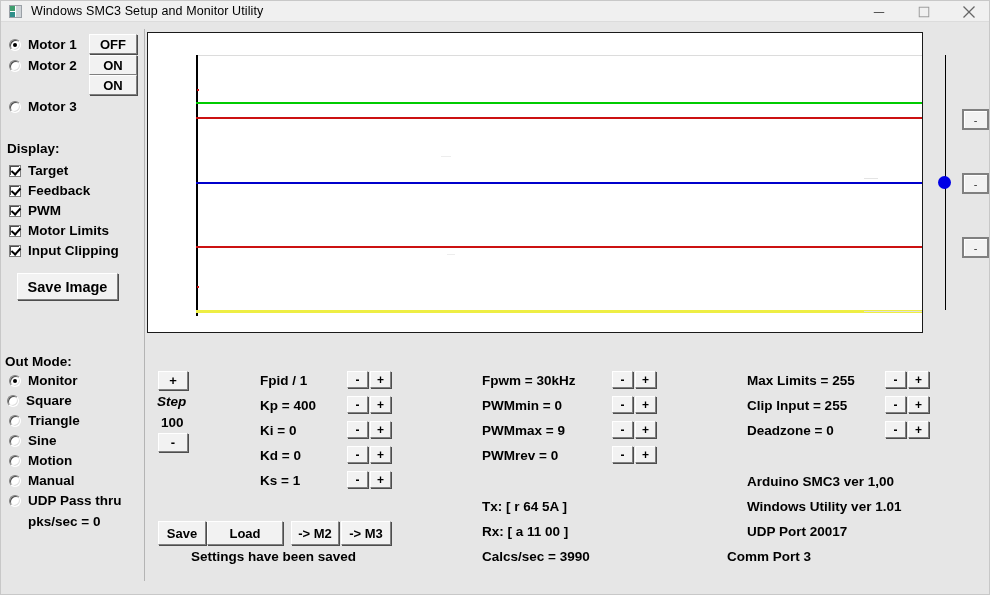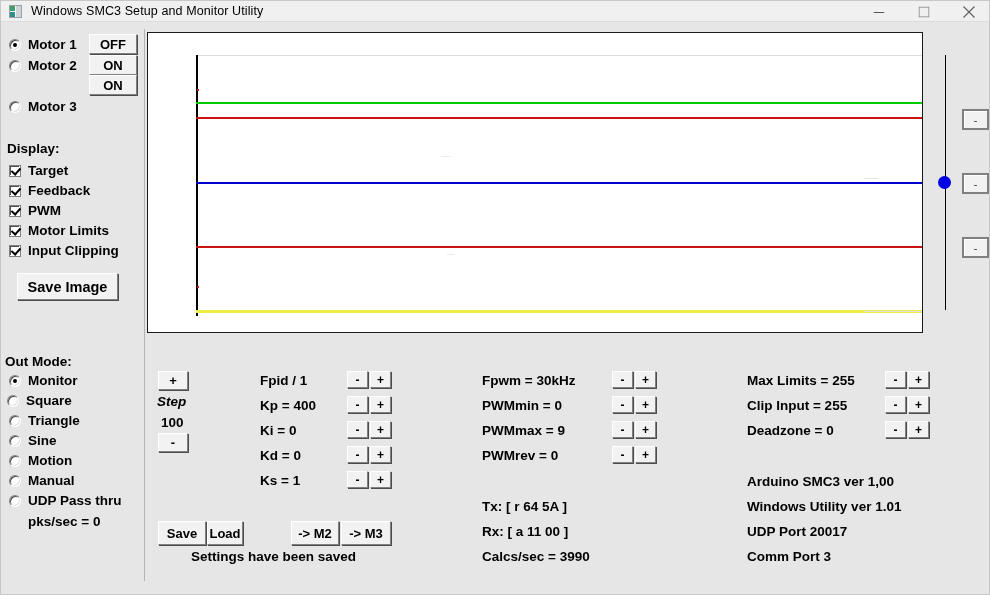--- a/index.html
+++ b/index.html
@@ -420,25 +420,25 @@
   <div class="mini-btn" style="left:884px; top:395px;">-</div>
   <div class="mini-btn" style="left:907px; top:395px;">+</div>
 
   <div class="readout" style="left:746px; top:422px;">Deadzone = 0</div>
   <div class="mini-btn" style="left:884px; top:420px;">-</div>
   <div class="mini-btn" style="left:907px; top:420px;">+</div>
 
   <div class="readout" style="left:746px; top:473px;">Arduino SMC3 ver 1,00</div>
   <div class="readout" style="left:746px; top:498px;">Windows Utility ver 1.01</div>
   <div class="readout" style="left:746px; top:523px;">UDP Port 20017</div>
-  <div class="readout" style="left:746px; top:548px;">Comm Port 3</div>
+  <div class="readout" style="left:726px; top:548px;">Comm Port 3</div>
 
   <div class="readout" style="left:481px; top:498px;">Tx: [ r 64 5A ]</div>
   <div class="readout" style="left:481px; top:523px;">Rx: [ a 11 00 ]</div>
   <div class="readout" style="left:481px; top:548px;">Calcs/sec = 3990</div>
 
   <div class="btn3d" style="left:157px; top:520px; width:48px; height:24px;">Save</div>
-  <div class="btn3d" style="left:206px; top:520px; width:36px; height:24px;text-align:right;">Load</div>
+  <div class="btn3d" style="left:206px; top:520px; width:76px; height:24px;text-align:right;">Load</div>
   <div class="btn3d" style="left:290px; top:520px; width:48px; height:24px;">-&gt; M2</div>
   <div class="btn3d" style="left:340px; top:520px; width:50px; height:24px;">-&gt; M3</div>
   <div class="readout" style="left:190px; top:548px;">Settings have been saved</div>
 
 </div>
 
 </body></html>

